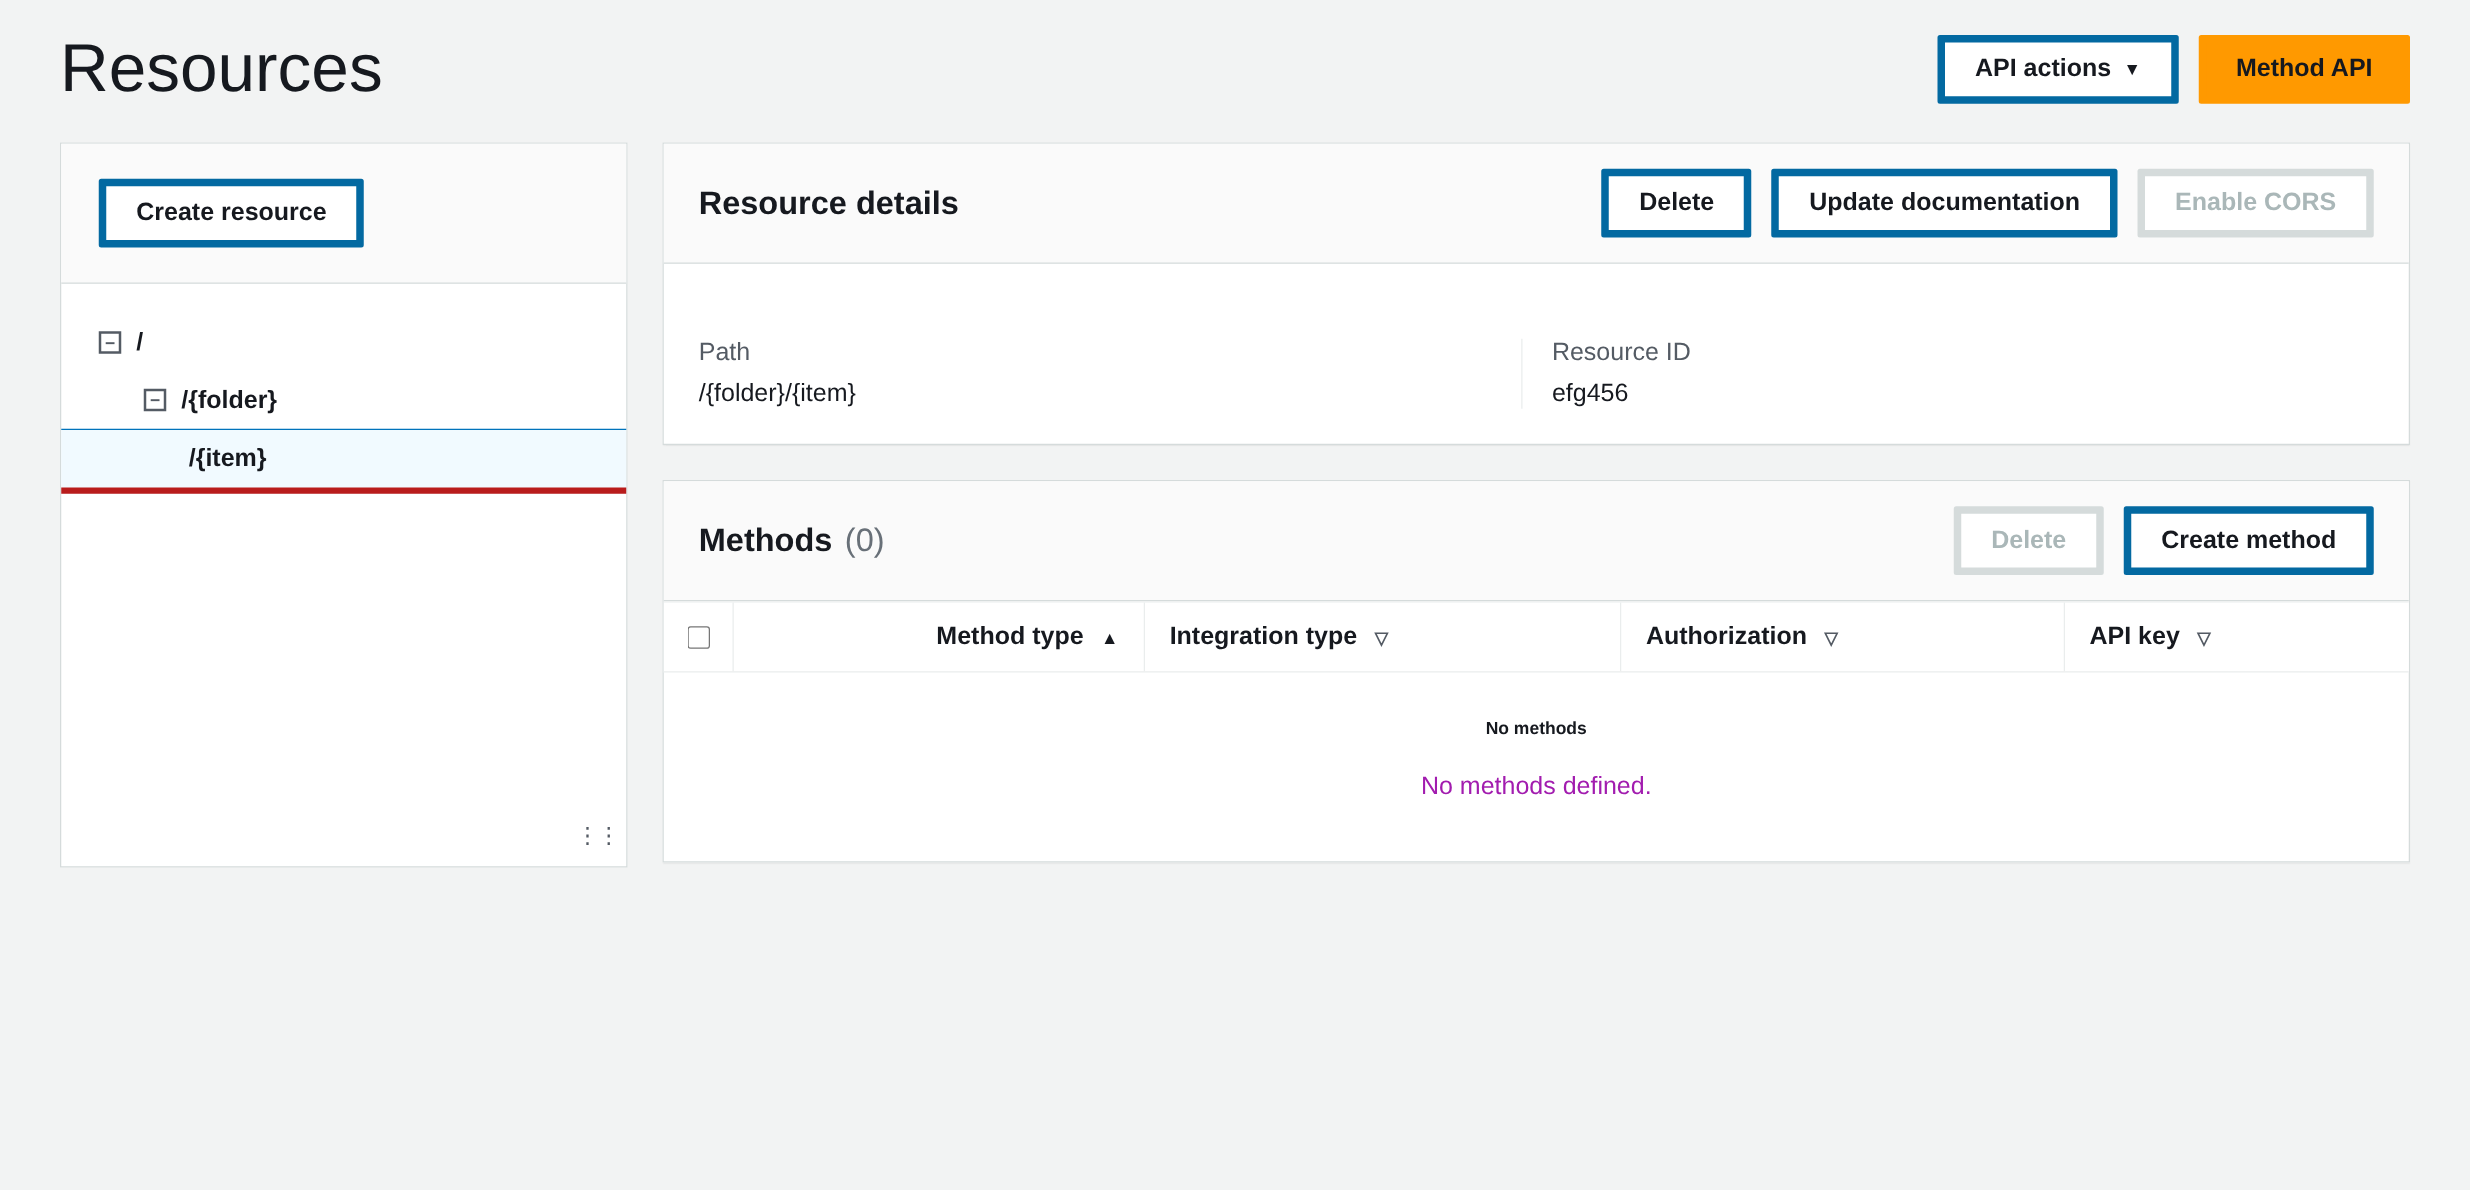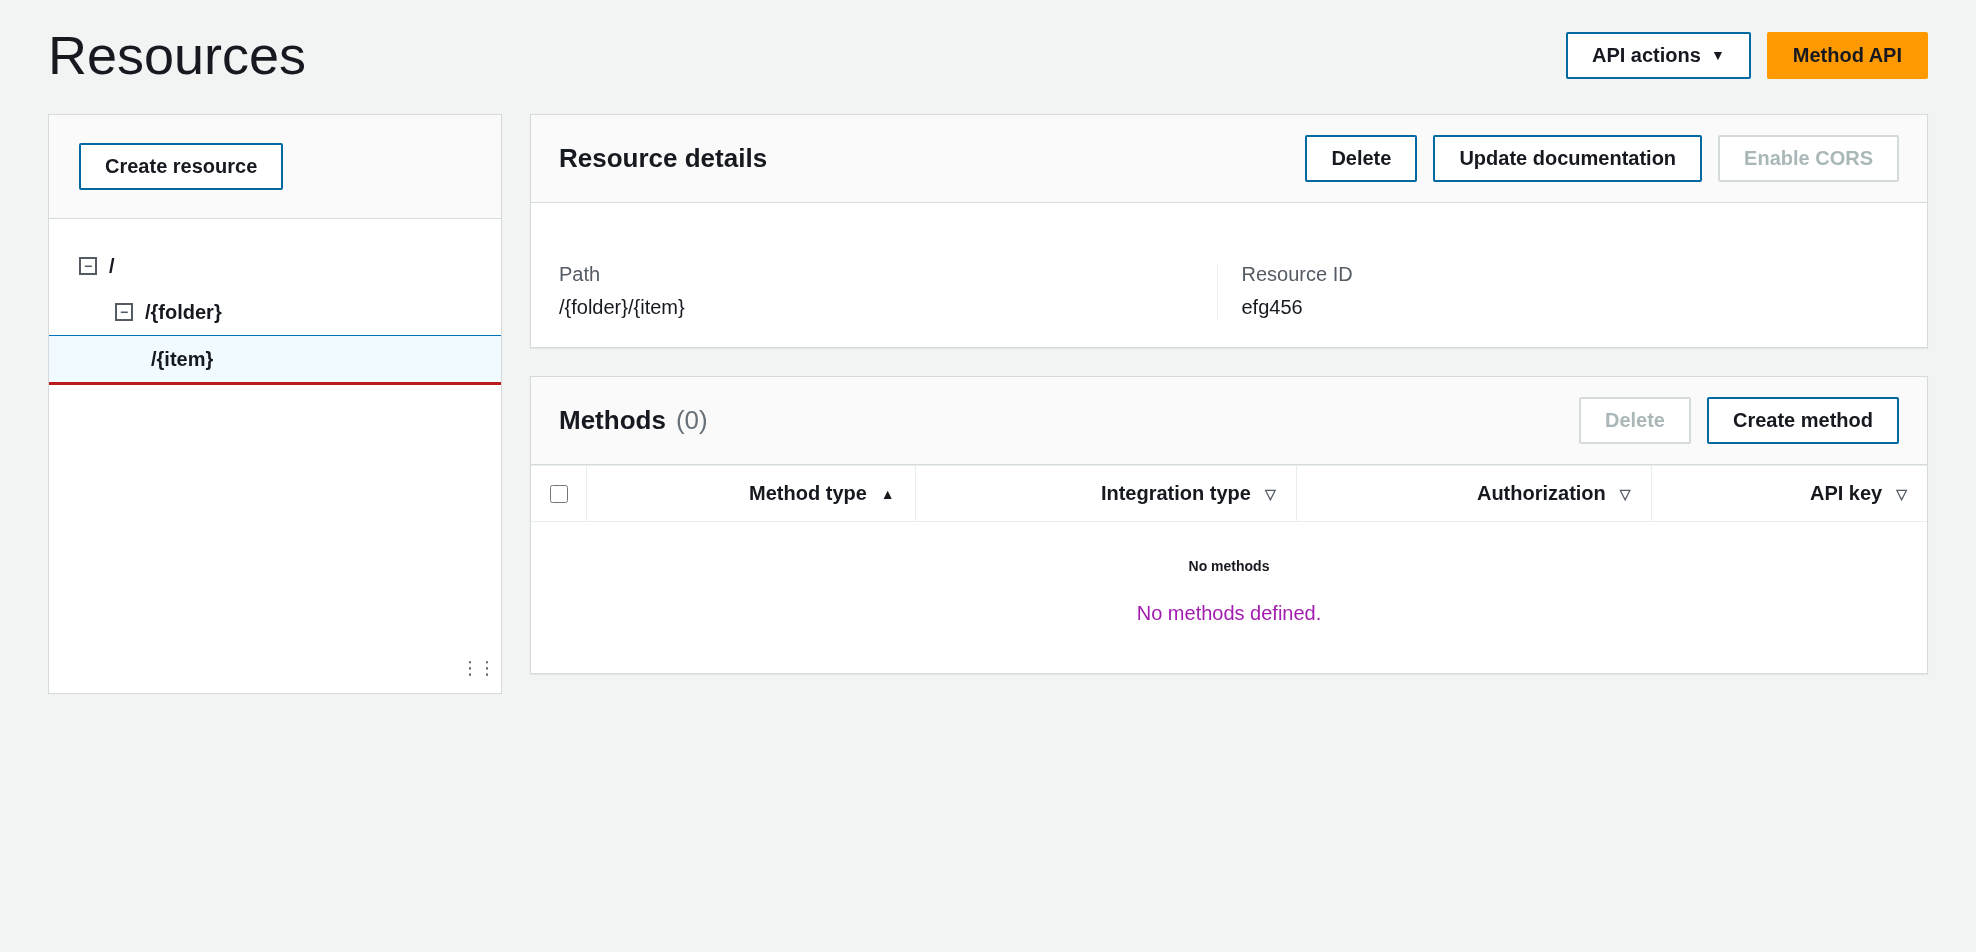--- a/index.html
+++ b/index.html
@@ -20,21 +20,21 @@
     font-size: 54px;
     font-weight: 400;
     color: #16191f;
   }
   .header-actions { display: flex; gap: 16px; }
   .btn {
     display: inline-flex;
     align-items: center;
     gap: 10px;
     padding: 10px 24px;
-    border: 2px solid #0369a1;
+    border: 6px solid #0369a1;
     background: #fff;
     color: #16191f;
     font-size: 20px;
     font-weight: 700;
     border-radius: 2px;
     cursor: pointer;
     white-space: nowrap;
   }
   .btn.primary {
     background: #ff9900;
@@ -69,21 +69,21 @@
     gap: 12px;
     padding: 6px 30px;
     line-height: 34px;
     cursor: pointer;
   }
   .tree-row.indent-1 { padding-left: 66px; }
   .tree-row.indent-2 { padding-left: 102px; }
   .tree-row.selected {
     background: #f1faff;
     border-top: 1px solid #0073bb;
-    border-bottom: 3px solid #b91c1c;
+    border-bottom: 5px solid #b91c1c;
   }
   .collapse-box {
     display: inline-flex;
     width: 18px;
     height: 18px;
     border: 2px solid #545b64;
     align-items: center;
     justify-content: center;
     font-size: 14px;
     line-height: 1;
@@ -136,21 +136,21 @@
   .mth-col {
     padding: 16px 20px;
     font-weight: 700;
     font-size: 20px;
     color: #16191f;
     display: flex;
     align-items: center;
     gap: 14px;
     border-right: 1px solid #eaeded;
     cursor: pointer;
-    justify-content: flex-end;
+    justify-content: flex-start;
   }
   .mth-col:last-child { border-right: none; }
   .mth-col.checkbox-col { width: 56px; justify-content: center; padding: 16px 0; }
   .mth-col.method-type { flex: 1.1; justify-content: flex-end; }
   .mth-col.integration-type { flex: 1.3; }
   .mth-col.authorization { flex: 1.2; }
   .mth-col.api-key { flex: 0.9; }
   .sort-icon { font-size: 14px; color: #16191f; }
   .sort-icon.outline { color: #545b64; }
   .methods-empty {

